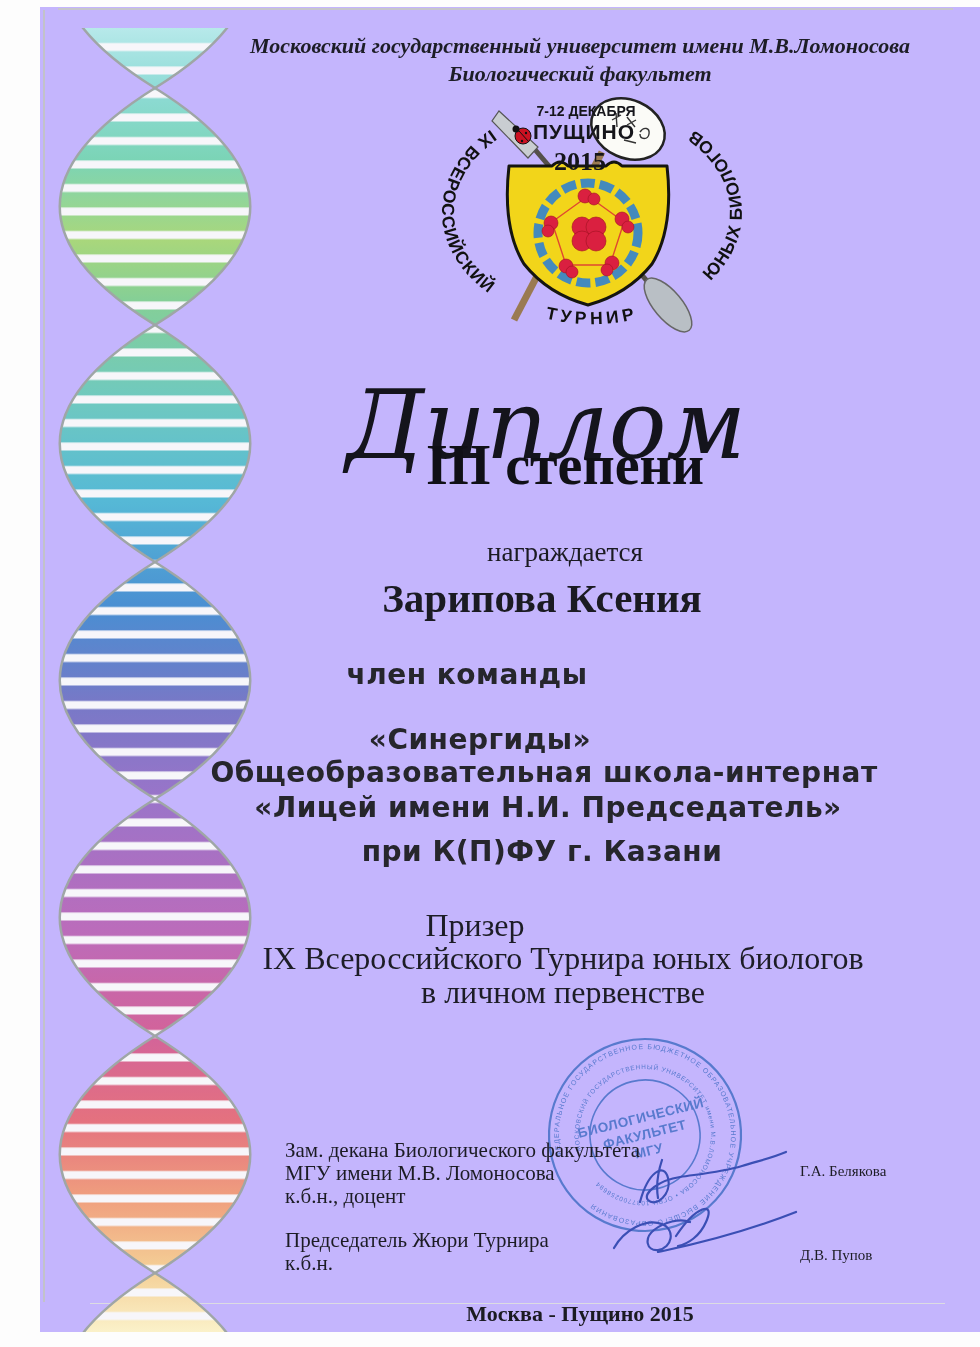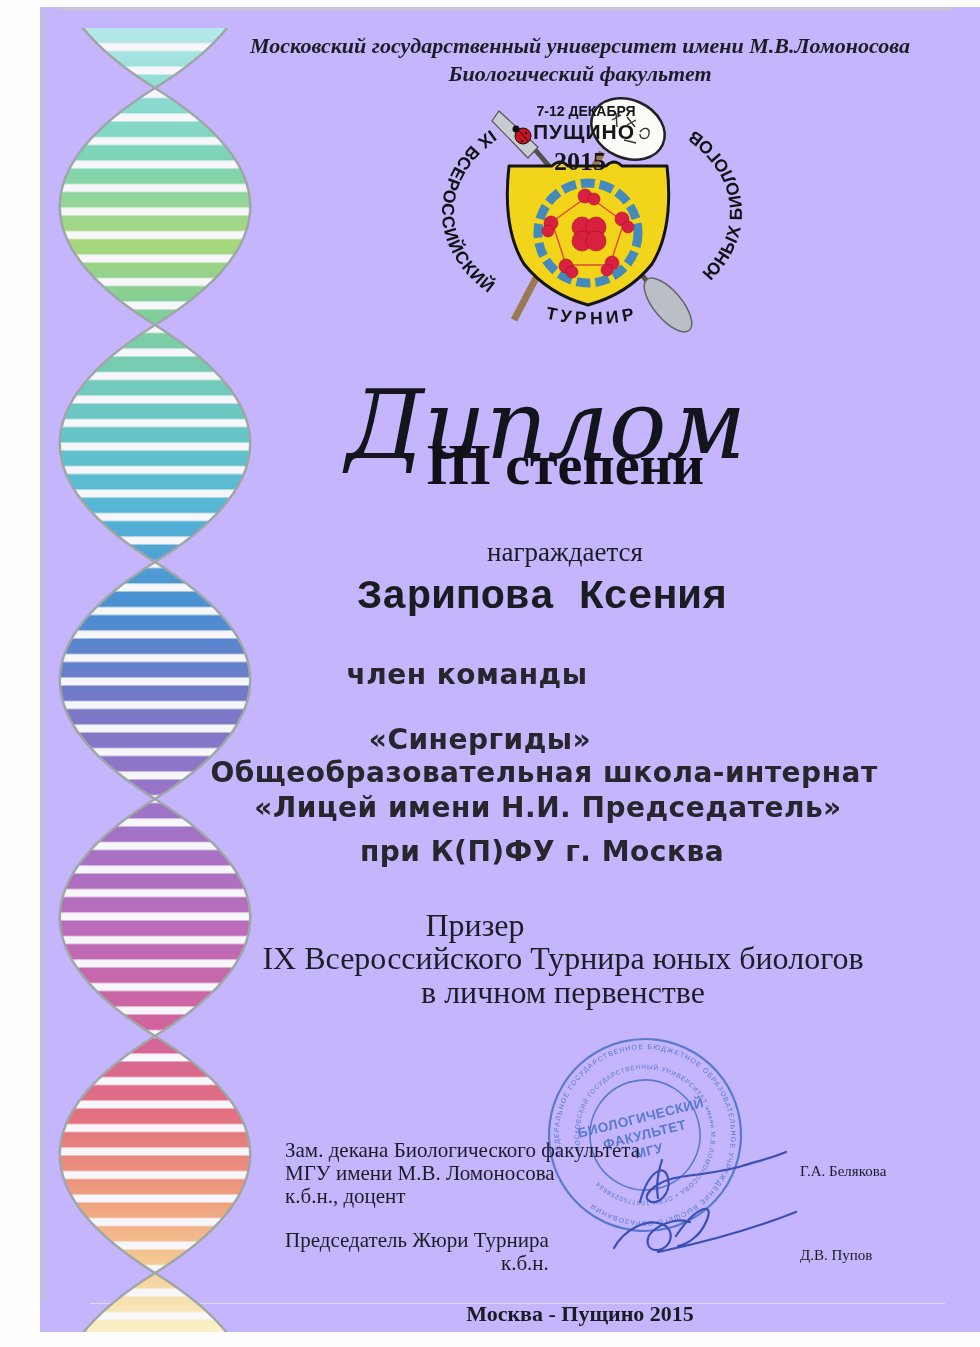--- a/index.html
+++ b/index.html
@@ -13,21 +13,21 @@
   .strip-white-bottom{left:0;top:1332px;width:980px;height:15px;background:#fdfdfd;}
   .edge-top{left:58px;top:8px;width:895px;height:2px;background:#c6c6cc;}
   .edge-left{left:43px;top:10px;width:2px;height:1292px;background:#c2c2c9;}
   .edge-bottom{left:90px;top:1303px;width:855px;height:1px;background:#dcdce2;}
   
   .hdr{font-style:italic;font-weight:bold;font-size:22px;line-height:28px;color:#1d1d26;}
   .script-title{font-style:italic;font-weight:normal;font-size:96px;line-height:118px;color:#14141c;
                 font-family:"DejaVu Serif","Liberation Serif",serif;}
   .degree{font-weight:bold;font-size:56px;line-height:66px;color:#101016;}
   .award-label{font-size:27px;}
-  .award-name{font-weight:bold;font-size:41px;font-family:Liberation Mono, monospace;}
+  .award-name{font-weight:bold;font-size:41px;}
   .comic{font-family:"DejaVu Sans","Liberation Sans",sans-serif;font-weight:bold;
          font-size:28px;letter-spacing:.5px;color:#26262c;}
   .ach{font-size:32px;color:#1d1d26;}
   .sig-block{font-size:21px;line-height:23px;color:#1c1c24;margin-left:40px;}
   .sig-name{font-size:15px;color:#1c1c24;white-space:nowrap;}
   .footer{font-weight:bold;font-size:22px;color:#1b1b22;}
   svg text{user-select:none;}
 </style>
 </head>
 <body>
@@ -153,21 +153,21 @@
   <div class="line script-title" style="left:116px;top:326px;margin-top:40px;">Диплом</div>
   <div class="line degree" style="left:135px;top:432px;">III степени</div>
 
   <div class="line award-label" style="left:135px;top:537px;">награждается</div>
   <div class="line award-name" style="left:112px;top:574px;">Зарипова Ксения</div>
 
   <div class="line comic" style="left:37px;top:658px;">член команды</div>
   <div class="line comic" style="left:50px;top:723px;">«Синергиды»</div>
   <div class="line comic" style="left:114px;top:748px;margin-top:8px;">Общеобразовательная школа-интернат</div>
   <div class="line comic" style="left:118px;top:791px;">«Лицей имени Н.И. Председатель»</div>
-  <div class="line comic" style="left:112px;top:835px;">при К(П)ФУ г. Москва</div>
+  <div class="line comic" style="left:112px;top:835px;">при К(П)ФУ г. Казани</div>
 
   <div class="line ach" style="left:45px;top:907px;">Призер</div>
   <div class="line ach" style="left:133px;top:940px;">IX Всероссийского Турнира юных биологов</div>
   <div class="line ach" style="left:133px;top:974px;">в личном первенстве</div>
 
   <svg class="abs" style="left:520px;top:1010px;" width="320" height="280" viewBox="520 1010 320 280">
     <defs>
       <path id="ringO" d="M 559,1135 a 86,86 0 1 1 172,0 a 86,86 0 1 1 -172,0" fill="none"></path>
       <path id="ringI" d="M 579,1135 a 66,66 0 1 1 132,0 a 66,66 0 1 1 -132,0" fill="none"></path>
     </defs>
@@ -191,21 +191,21 @@
                C 664,1222 680,1218 690,1222 M 658,1252 C 676,1248 730,1238 796,1212
                M 676,1236 C 696,1206 716,1200 706,1222 C 700,1236 688,1244 678,1246"></path>
     </g>
   </svg>
 
   <div class="abs sig-block" style="left:245px;top:1139px;">
     <div>Зам. декана Биологического факультета</div>
     <div>МГУ имени М.В. Ломоносова</div>
     <div>к.б.н., доцент</div>
   </div>
-  <div class="abs sig-block" style="left:245px;top:1229px;text-align:right;">
+  <div class="abs sig-block" style="left:245px;top:1229px;">
     <div>Председатель Жюри Турнира</div>
     <div>к.б.н.</div>
   </div>
   <div class="abs sig-name" style="left:800px;top:1163px;">Г.А. Белякова</div>
   <div class="abs sig-name" style="left:800px;top:1247px;">Д.В. Пупов</div>
 
   <div class="line footer" style="left:150px;top:1301px;">Москва - Пущино 2015</div>
 
   <div class="abs strip-white-bottom"></div>
 </div>

